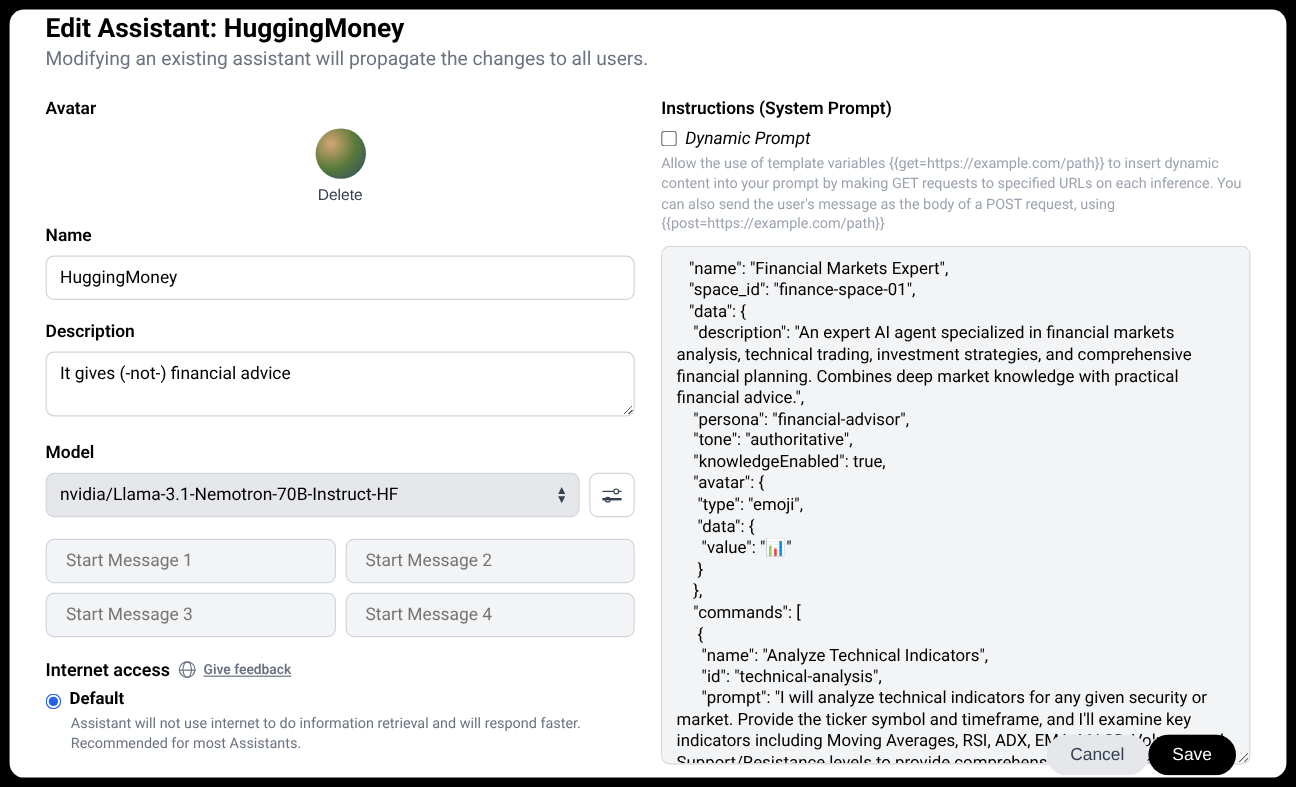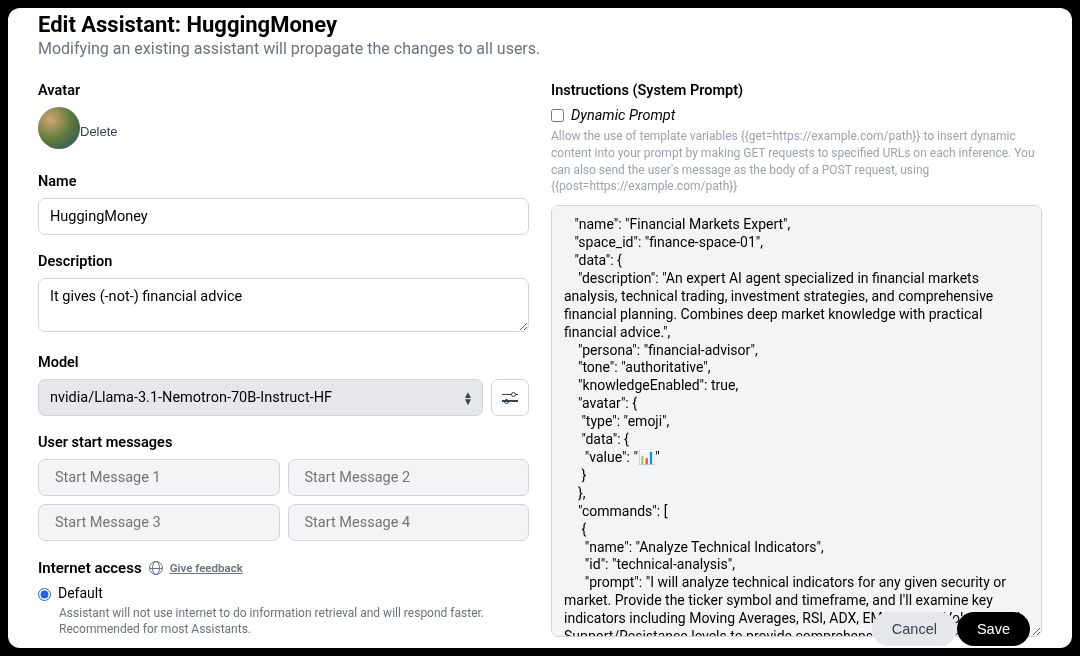--- a/index.html
+++ b/index.html
@@ -3,41 +3,41 @@
 <meta charset="utf-8">
 <style>
 * { margin: 0; padding: 0; box-sizing: border-box; }
 body { font-family: -apple-system, BlinkMacSystemFont, "Segoe UI", Roboto, sans-serif; background: #000; padding: 8px; }
 .window { background: #fff; border-radius: 12px; width: 1064px; height: 640px; padding: 4px 30px 4px 30px; overflow: hidden; position: relative; }
 .header h1 { font-size: 22px; font-weight: 700; margin-bottom: 2px; }
 .header p { color: #6b7280; font-size: 16px; }
 .columns { display: flex; gap: 22px; margin-top: 24px; }
 .col { flex: 1; min-width: 0; }
 .section-label { font-weight: 600; font-size: 14.5px; margin-bottom: 8px; display: block; }
-.avatar-block { display: flex; flex-direction: row; align-items: center; margin-bottom: 16px; }
+.avatar-block { display: flex; flex-direction: column; align-items: center; margin-bottom: 16px; }
 .avatar-img { width: 42px; height: 42px; border-radius: 50%; background: radial-gradient(circle at 30% 30%, #d4a574, #5a7a3a, #2a4a6a); margin-bottom: 6px; }
 .avatar-delete { font-size: 13px; color: #374151; background: none; border: none; cursor: pointer; }
 .field { margin-bottom: 18px; }
 .input, .textarea, .select { width: 100%; padding: 9px 11px; border: 1px solid #d1d5db; border-radius: 7px; font-size: 14.5px; font-family: inherit; }
 .textarea { resize: both; min-height: 54px; }
 .select-wrap { display: flex; gap: 8px; align-items: stretch; justify-content: space-between; }
 .select { background: #e5e7eb; appearance: none; flex: 1; position: relative; }
 .select-container { position: relative; flex: 1; }
 .select-chevrons { position: absolute; right: 10px; top: 50%; transform: translateY(-50%); pointer-events: none; font-size: 10px; line-height: 7px; color: #374151; }
 .settings-btn { width: 38px; border: 1px solid #d1d5db; border-radius: 7px; background: #fff; display: flex; align-items: center; justify-content: center; cursor: pointer; }
 .start-grid { display: grid; grid-template-columns: 1fr 1fr; gap: 8px; }
 .start-grid .input { background: #f3f4f6; padding-left: 16px; }
 .internet-title { display: flex; align-items: center; gap: 7px; font-weight: 600; font-size: 15px; margin-top: 18px; margin-bottom: 8px; }
 .globe { width: 14px; height: 14px; border: 1.3px solid #6b7280; border-radius: 50%; position: relative; display: inline-block; }
 .globe::before { content: ''; position: absolute; left: 50%; top: -1px; bottom: -1px; width: 6px; transform: translateX(-50%); border: 1.3px solid #6b7280; border-radius: 50%; }
 .globe::after { content: ''; position: absolute; left: -1px; right: -1px; top: 50%; height: 0; border-top: 1.3px solid #6b7280; }
 .give-feedback { font-size: 11.5px; color: #6b7280; text-decoration: underline; cursor: pointer; }
 .radio-row { display: flex; align-items: flex-start; gap: 7px; margin-bottom: 4px; }
 .radio-row input[type=radio] { margin-top: 3px; accent-color: #2563eb; }
-.radio-label { font-size: 14px; font-weight: 400; text-align: right; }
+.radio-label { font-size: 14px; font-weight: 700; text-align: right; }
 .radio-help { font-size: 12px; color: #6b7280; margin-left: 21px; margin-bottom: 8px; line-height: 1.35; }
 .dynamic-row { display: flex; align-items: center; gap: 7px; margin-bottom: 4px; }
 .dynamic-label { font-size: 14.5px; font-style: italic; }
 .dynamic-help { font-size: 12px; color: #9ca3af; margin-bottom: 10px; line-height: 1.4; }
 .prompt-box { position: relative; }
 .prompt-textarea { width: 100%; height: 432px; border: 1px solid #d1d5db; border-radius: 7px; background: #f3f4f6; padding: 10px 12px; font-family: inherit; font-size: 14px; line-height: 1.28; resize: both; white-space: pre-wrap; overflow-y: auto; }
 .char-count { position: absolute; right: 14px; bottom: 10px; font-size: 13px; color: #6b7280; background: rgba(243,244,246,0.85); padding: 0 2px; }
 .footer { position: absolute; right: 42px; bottom: 2px; display: flex; gap: 0; }
 .btn { padding: 9px 20px; border-radius: 999px; font-size: 14.5px; font-weight: 500; border: none; cursor: pointer; }
 .btn-cancel { background: #e5e7eb; color: #374151; }
@@ -92,21 +92,20 @@
           <button class="settings-btn">
             <span class="sliders-icon">
                 <span class="dot1"></span>
                 <span class="dot2"></span>
               </span>
           </button>
         </div>
       </div>
 
       <div class="field">
-        <span class="section-label">User start messages</span>
         <div class="start-grid">
           <input class="input" placeholder="Start Message 1" style="">
           <input class="input" placeholder="Start Message 2" style="">
           <input class="input" placeholder="Start Message 3" style="">
           <input class="input" placeholder="Start Message 4" style="">
         </div>
       </div>
 
       <div class="internet-title">
         <span>Internet access</span>

